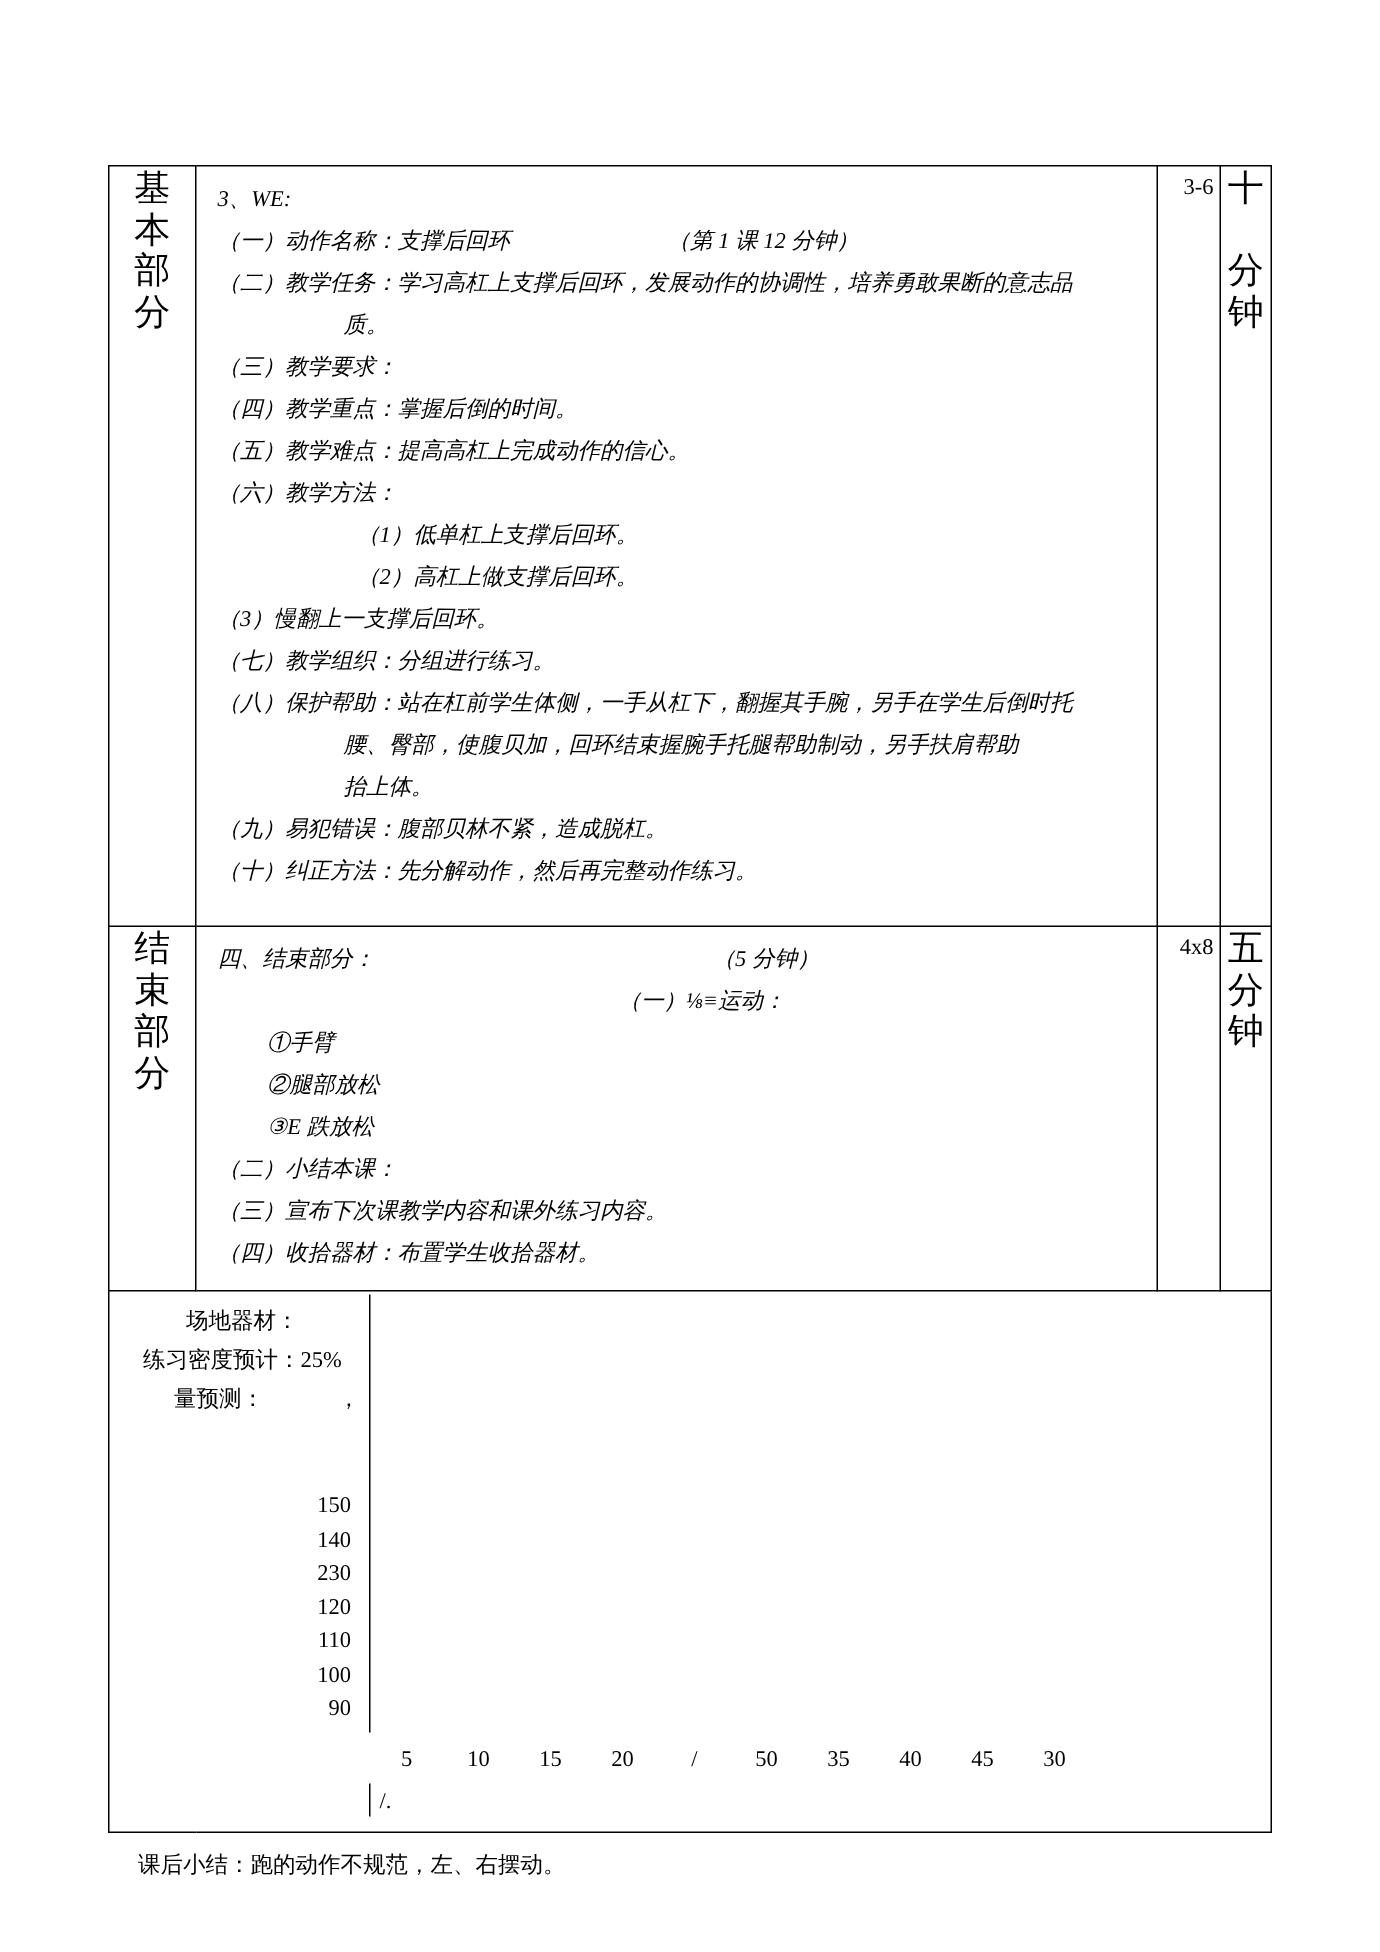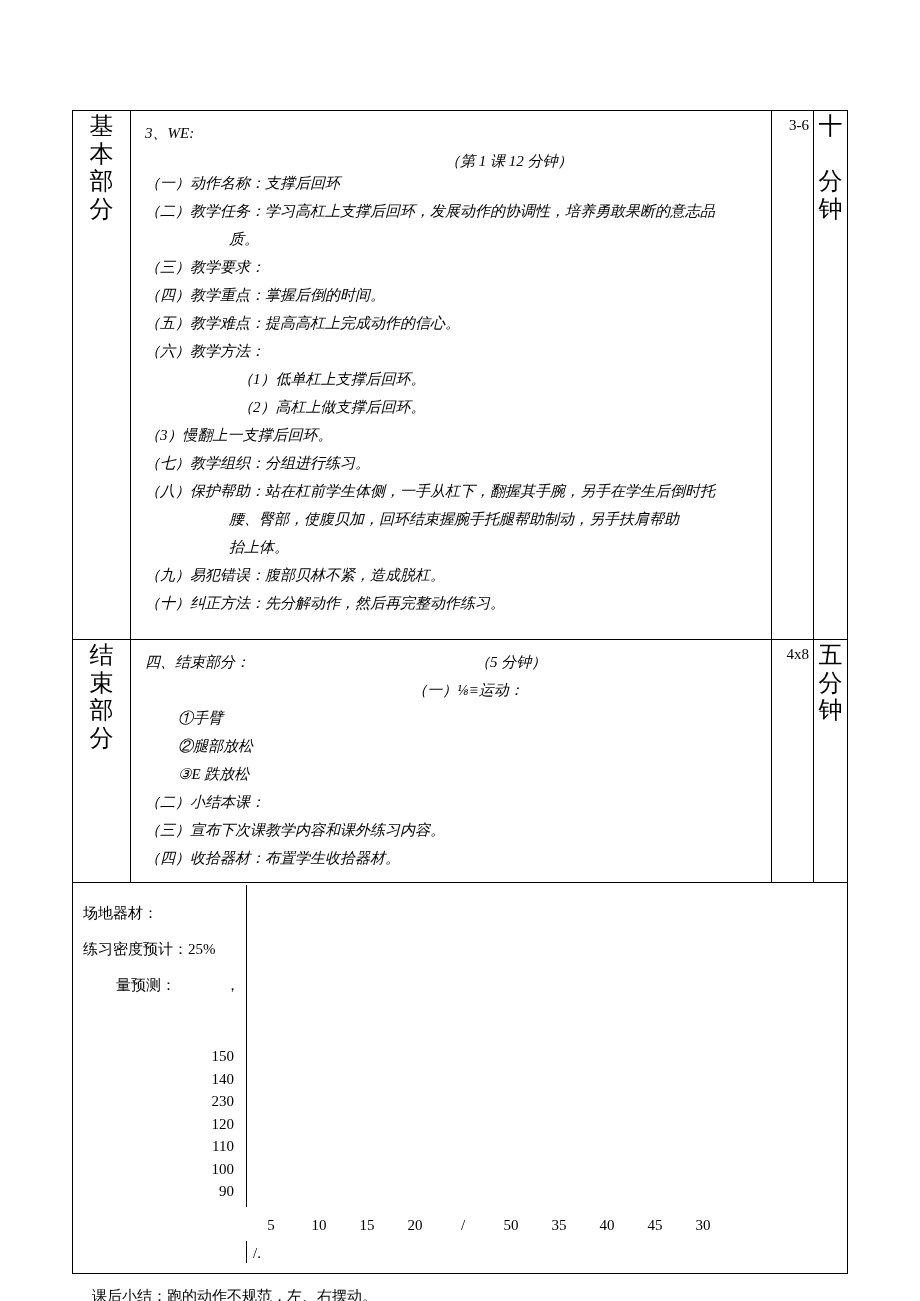--- a/index.html
+++ b/index.html
@@ -39,21 +39,21 @@
     .indent1 { padding-left: 2.2em; }
     .indent2 { padding-left: 5.6em; }
     .indent3 { padding-left: 6.2em; }
     .indent-sub { padding-left: 2.0em; text-align: center; }
     .chart-row td { padding: 0; }
     .footer-left {
       width: 170px;
       border-right: 1px solid #000;
       padding: 4px 6px;
     }
-    .footer-left .fl-line { margin: 12px 0; }
+    .footer-left .fl-line { margin: 2px 0; text-align: center; }
     .footer-left .fl-indent { padding-left: 2.2em; }
     .y-axis { text-align: right; padding-right: 6px; line-height: 1.5; margin-top: 48px; }
     .x-wrap { display: flex; align-items: flex-start; }
     .x-gap { width: 170px; flex: 0 0 170px; border-right: 1px solid #000; }
     .x-axis { display: flex; gap: 0; padding: 6px 0 4px 0; flex: 1; }
     .x-tick { width: 48px; text-align: center; }
     .bottom-note { padding: 10px 0 0 20px; font-size: 15px; }
   </style>
 </head>
 <body>
@@ -65,21 +65,21 @@
     <td class="col-section vert">
       <span>基</span>
       <span>本</span>
       <span>部</span>
       <span>分</span>
     </td>
     <td class="col-content">
       <div class="content-block">
         <div class="line">3、WE:</div>
         <div class="line" style="display:flex;">
-          <span style="min-width:20em;margin-top:22px;">（一）动作名称：支撑后回环</span>
+          <span style="min-width:20em;">（一）动作名称：支撑后回环</span>
           <span>（第 1 课 12 分钟）</span>
         </div>
         <div class="line">（二）教学任务：学习高杠上支撑后回环，发展动作的协调性，培养勇敢果断的意志品</div>
         <div class="line indent2">质。</div>
         <div class="line">（三）教学要求：</div>
         <div class="line">（四）教学重点：掌握后倒的时间。</div>
         <div class="line">（五）教学难点：提高高杠上完成动作的信心。</div>
         <div class="line">（六）教学方法：</div>
         <div class="line indent3">（1）低单杠上支撑后回环。</div>
         <div class="line indent3">（2）高杠上做支撑后回环。</div>

